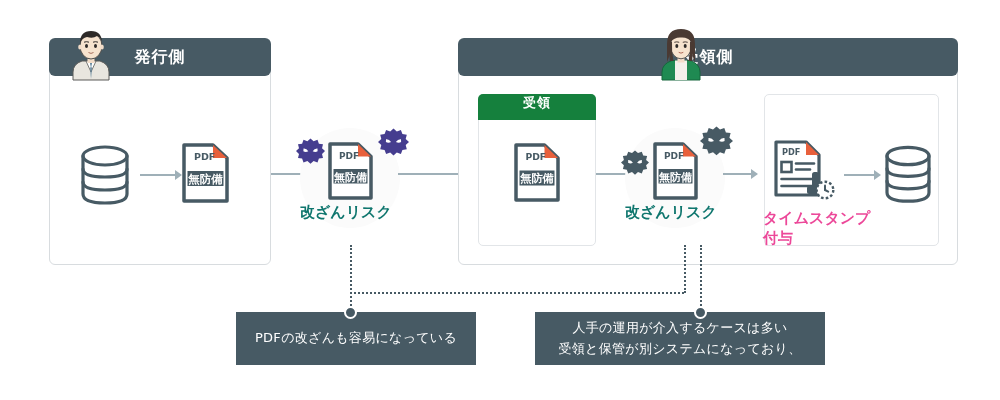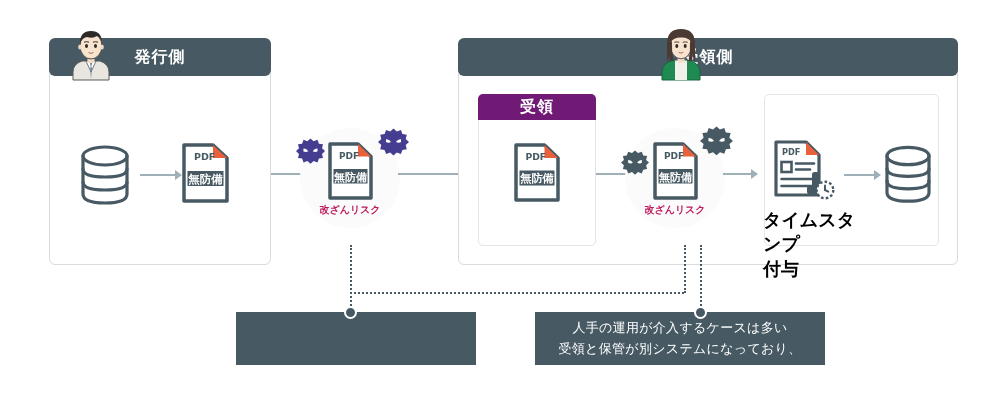--- a/index.html
+++ b/index.html
@@ -38,41 +38,41 @@
   
   .sub{
     position:absolute;
     background:#ffffff;
     border:1px solid #e2e5e8;
     border-radius:5px;
     box-sizing:border-box;
   }
   .sub-header{
     position:absolute;
-    background:#701a75;
+    background:#15803d;
     border-radius:5px 5px 0 0;
     box-sizing:border-box;
-    display:flex;align-items:center;justify-content:center;
-    color:#fff;font-weight:bold;font-size:16px;letter-spacing:1px;
+    display:flex;justify-content:center;
+    color:#fff;font-weight:bold;font-size:13px;letter-spacing:1px;
   }
 
   
   .risk-circle{
     position:absolute;
     background:#fbfbfb;
     border-radius:50%;
     box-sizing:border-box;
   }
   .risk-label{
     position:absolute;
-    color:#be185d;
-    font-size:10px;
+    color:#0f766e;
+    font-size:15px;
     font-weight:bold;
     white-space:nowrap;
-    text-align:center;
+    text-align:left;
   }
 
   
   .callout{
     position:absolute;
     background:#475a64;
     color:#ffffff;
     box-sizing:border-box;
     display:flex;flex-direction:column;
     align-items:center;justify-content:center;
@@ -109,21 +109,21 @@
 
   
   .avatar{position:absolute;}
 
   
   .pdfdoc{position:absolute;}
 
   
   .ts-label{
     position:absolute;
-    color:#000000;font-size:18px;font-weight:bold;
+    color:#ec4899;font-size:15px;font-weight:bold;
     line-height:1.35;white-space:pre-line;
   }
 
   svg{display:block;overflow:visible;}
 </style>
 </head>
 <body>
 
 <div id="stage">
 
@@ -352,20 +352,21 @@
 
   <div class="vdot" style="left:350px;top:245px;height:72px;"></div>
 
   <div class="hdot" style="left:350px;top:292px;width:334px;"></div>
 
   <div class="vdot" style="left:684px;top:245px;height:48px;"></div>
 
   <div class="vdot" style="left:700px;top:245px;height:72px;"></div>
 
   <div class="callout" style="left:236px;top:312px;width:240px;height:53px;">
+    <div>PDFの改ざんも容易になっている</div>
   </div>
   <div class="callout-dot" style="left:344px;top:306px;"></div>
 
   <div class="callout" style="left:535px;top:312px;width:290px;height:53px;">
     <div>人手の運用が介入するケースは多い</div>
     <div>受領と保管が別システムになっており、</div>
   </div>
   <div class="callout-dot" style="left:694px;top:306px;"></div>
 
 </div>

